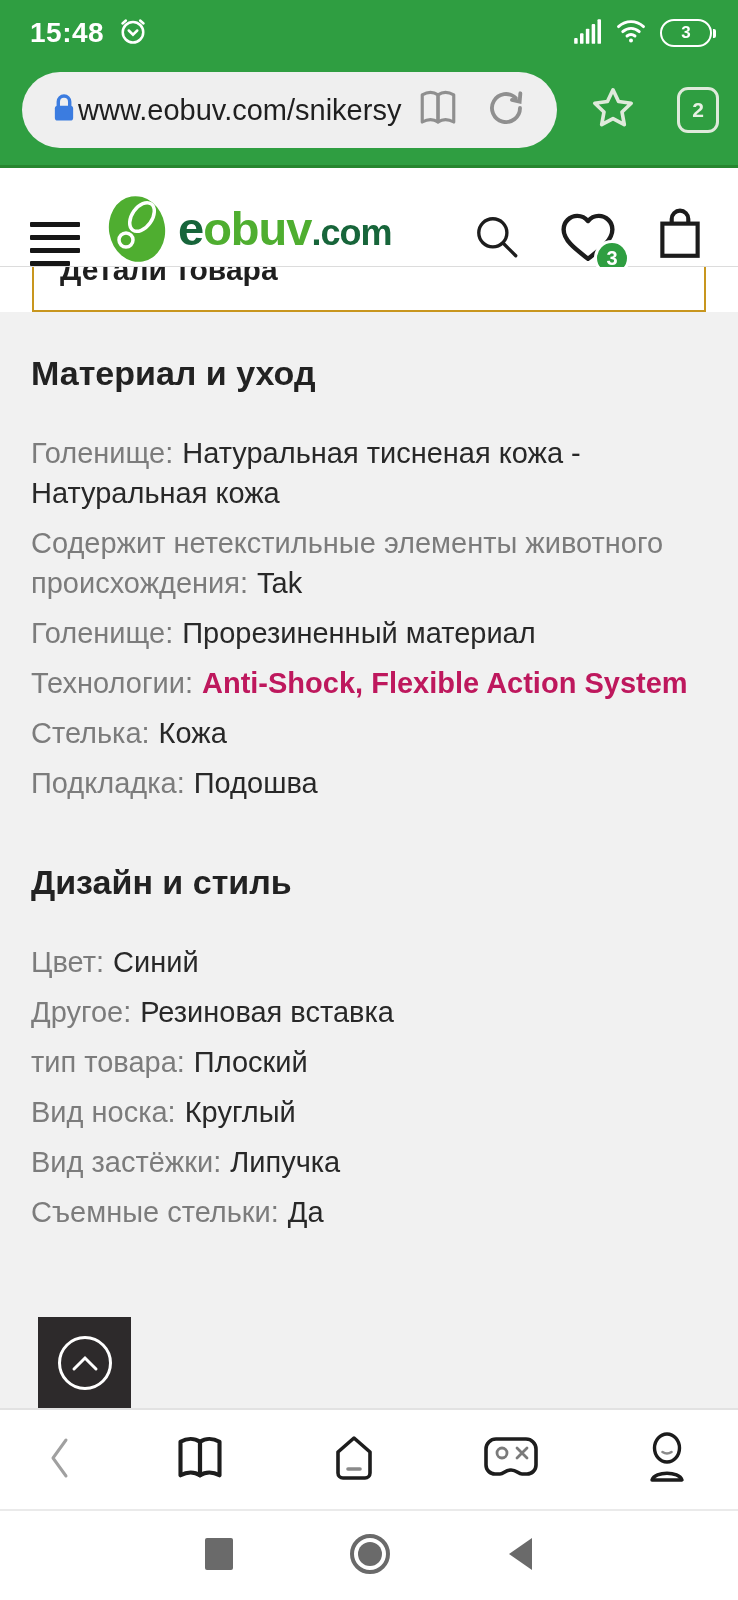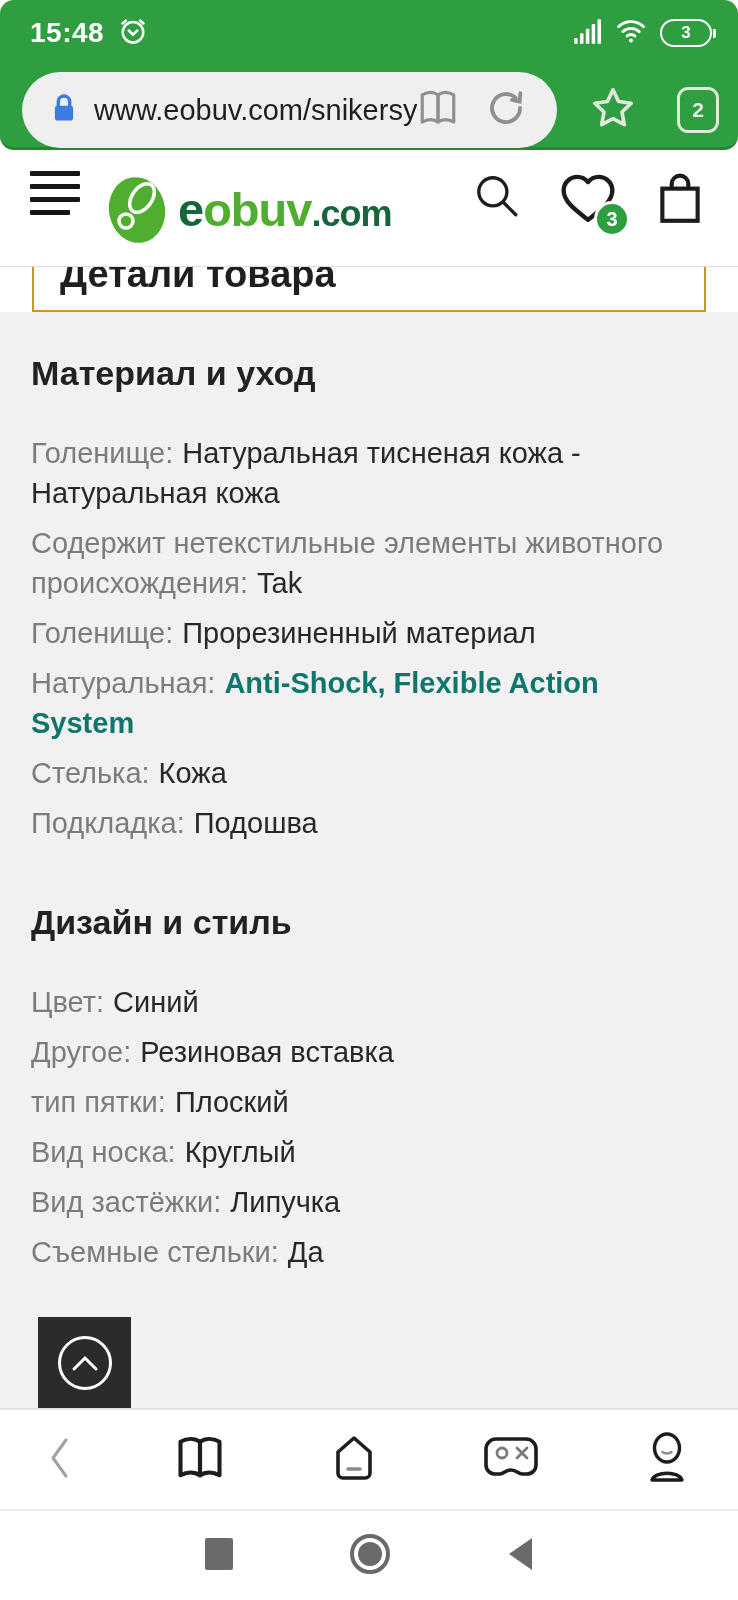--- a/index.html
+++ b/index.html
@@ -6,24 +6,23 @@
   html, body { width: 738px; height: 1600px; }
   body {
     position: relative;
     font-family: "Liberation Sans", "DejaVu Sans", sans-serif;
     background: #ffffff;
     overflow: hidden;
   }
 
   
   .status-area {
-    position: absolute; top: 0; left: 0; width: 738px; height: 150px;
+    position: absolute; top: 0; left: 0; width: 738px; height: 168px;
     background: #2f9e41;
     border-bottom: 3px solid #27862f;
-    border-radius: 14px;
   }
   .status-bar {
     display: flex; align-items: center;
     padding: 14px 26px 0 30px; height: 52px;
   }
   .time { color: #fff; font-size: 28px; font-weight: 700; letter-spacing: 0.5px; }
   .alarm { margin-left: 14px; }
   .sb-spacer { flex: 1; }
   .sb-right { display: flex; align-items: center; gap: 12px; }
   .battery {
@@ -39,38 +38,38 @@
 
   .url-row {
     position: absolute; top: 72px; left: 22px; right: 18px;
     display: flex; align-items: center;
   }
   .url-pill {
     width: 535px; height: 76px; background: #efefef; border-radius: 38px;
     display: flex; align-items: center; padding: 0 30px 0 28px;
   }
   .url-text {
-    flex: 1; margin-left: 16px; font-size: 29px; color: #1f1f1f;
+    flex: 1; font-size: 29px; color: #1f1f1f;
     white-space: nowrap; overflow: hidden;
   }
   .pill-icon { flex: 0 0 auto; }
   .refresh { margin-left: 26px; }
   .star { margin-left: 32px; }
   .tab-box {
     margin-left: 40px;
     width: 42px; height: 46px; border: 3px solid #dfeadb; border-radius: 11px;
     color: #e8f1e4; font-size: 21px; font-weight: 600;
     display: flex; align-items: center; justify-content: center;
   }
 
   
   .site-header {
     position: absolute; top: 171px; left: 0; width: 738px; height: 96px;
     background: #fff; border-bottom: 1px solid #dcdcdc;
-    display: flex; align-items: flex-start; padding: 0 32px 15px 30px;
+    display: flex; align-items: flex-end; padding: 0 32px 0 30px;
   }
   .hamburger { width: 50px; display: flex; flex-direction: column; gap: 8px; }
   .hamburger span { height: 5px; background: #161616; border-radius: 1px; }
   .hamburger span:nth-child(4) { width: 40px; }
   .logo { display: flex; align-items: center; margin-left: 24px; }
   .logo-text { margin-left: 8px; font-weight: 700; white-space: nowrap; letter-spacing: -1px; }
   .logo-e, .logo-dotcom { color: #17653a; }
   .logo-e, .logo-obuv { font-size: 47px; }
   .logo-obuv { color: #4fae30; }
   .logo-dotcom { font-size: 36px; }
@@ -89,34 +88,34 @@
     position: absolute; top: 267px; left: 0; width: 738px; height: 45px;
     background: #fff;
   }
   .details-box {
     margin: 0 32px; height: 45px; background: #fff;
     border: 2px solid #c8961e; border-top: none;
     overflow: hidden; position: relative;
   }
   .details-box span {
     position: absolute; top: -14px; left: 26px;
-    font-size: 38px; font-weight: 600; color: #1f1f1f;
+    font-size: 30px; font-weight: 600; color: #1f1f1f;
   }
 
   
   .content {
     position: absolute; top: 312px; left: 0; width: 738px; height: 1096px;
     background: #f1f1f1; padding: 28px 31px 18px;
   }
   .section-title { font-size: 34px; font-weight: 700; color: #222; margin: 14px 0 40px; }
   .section-title.second { margin-top: 60px; }
   .detail-row { font-size: 29px; line-height: 40px; margin-bottom: 10px; }
   .detail-row .lbl { color: #7c7c7c; }
   .detail-row .val { color: #282828; margin-left: 9px; }
-  .detail-row .val.bold { font-weight: 700; color: #0f766e; }
+  .detail-row .val.bold { font-weight: 700; color: #be185d; }
 
   
   .scroll-top {
     position: absolute; left: 38px; top: 1317px; width: 93px; height: 91px;
     background: #2d2a2b; display: flex; align-items: center; justify-content: center;
   }
   .scroll-top .ring {
     width: 54px; height: 54px; border: 3px solid #fff; border-radius: 50%;
     display: flex; align-items: center; justify-content: center;
   }
@@ -251,39 +250,39 @@
   <div class="detail-row">
     <span class="lbl">Голенище:</span><span class="val">Натуральная тисненая кожа - Натуральная кожа</span>
   </div>
   <div class="detail-row">
     <span class="lbl">Содержит нетекстильные элементы животного происхождения:</span><span class="val">Tak</span>
   </div>
   <div class="detail-row">
     <span class="lbl">Голенище:</span><span class="val">Прорезиненный материал</span>
   </div>
   <div class="detail-row">
-    <span class="lbl">Натуральная:</span><span class="val bold">Anti-Shock, Flexible Action System</span>
+    <span class="lbl">Технологии:</span><span class="val bold">Anti-Shock, Flexible Action System</span>
   </div>
   <div class="detail-row">
     <span class="lbl">Стелька:</span><span class="val">Кожа</span>
   </div>
   <div class="detail-row">
     <span class="lbl">Подкладка:</span><span class="val">Подошва</span>
   </div>
 
   <div class="section-title second">Дизайн и стиль</div>
 
   <div class="detail-row">
     <span class="lbl">Цвет:</span><span class="val">Синий</span>
   </div>
   <div class="detail-row">
     <span class="lbl">Другое:</span><span class="val">Резиновая вставка</span>
   </div>
   <div class="detail-row">
-    <span class="lbl">тип пятки:</span><span class="val">Плоский</span>
+    <span class="lbl">тип товара:</span><span class="val">Плоский</span>
   </div>
   <div class="detail-row">
     <span class="lbl">Вид носка:</span><span class="val">Круглый</span>
   </div>
   <div class="detail-row">
     <span class="lbl">Вид застёжки:</span><span class="val">Липучка</span>
   </div>
   <div class="detail-row">
     <span class="lbl">Съемные стельки:</span><span class="val">Да</span>
   </div>

